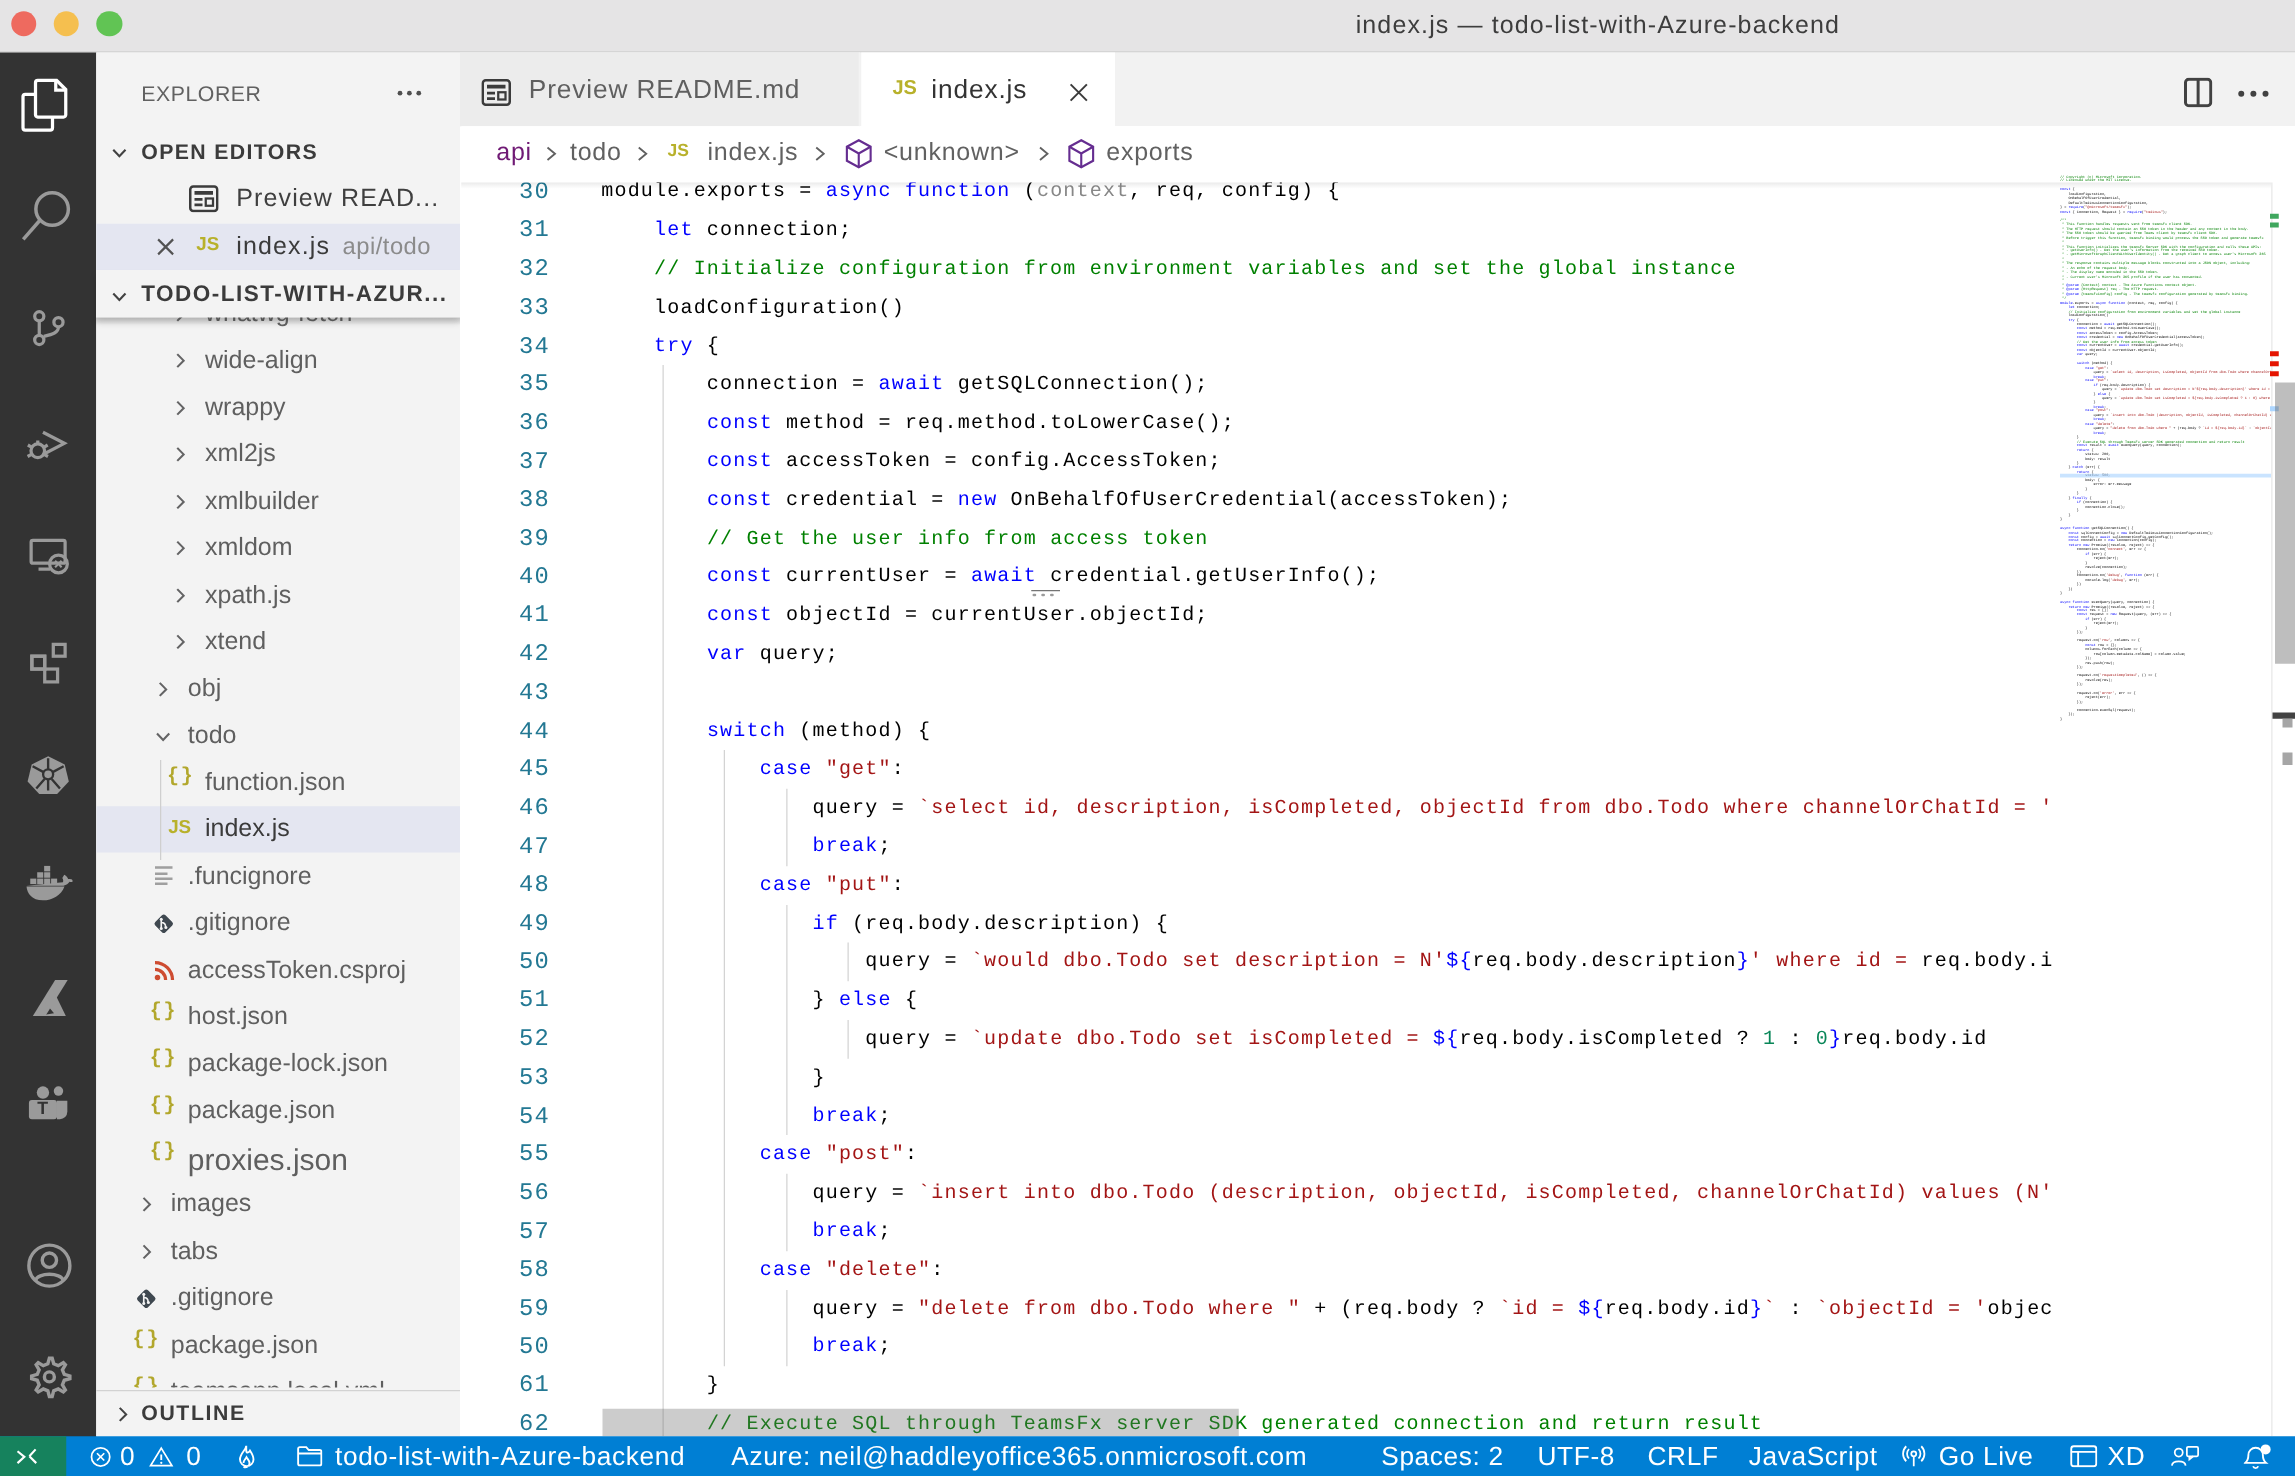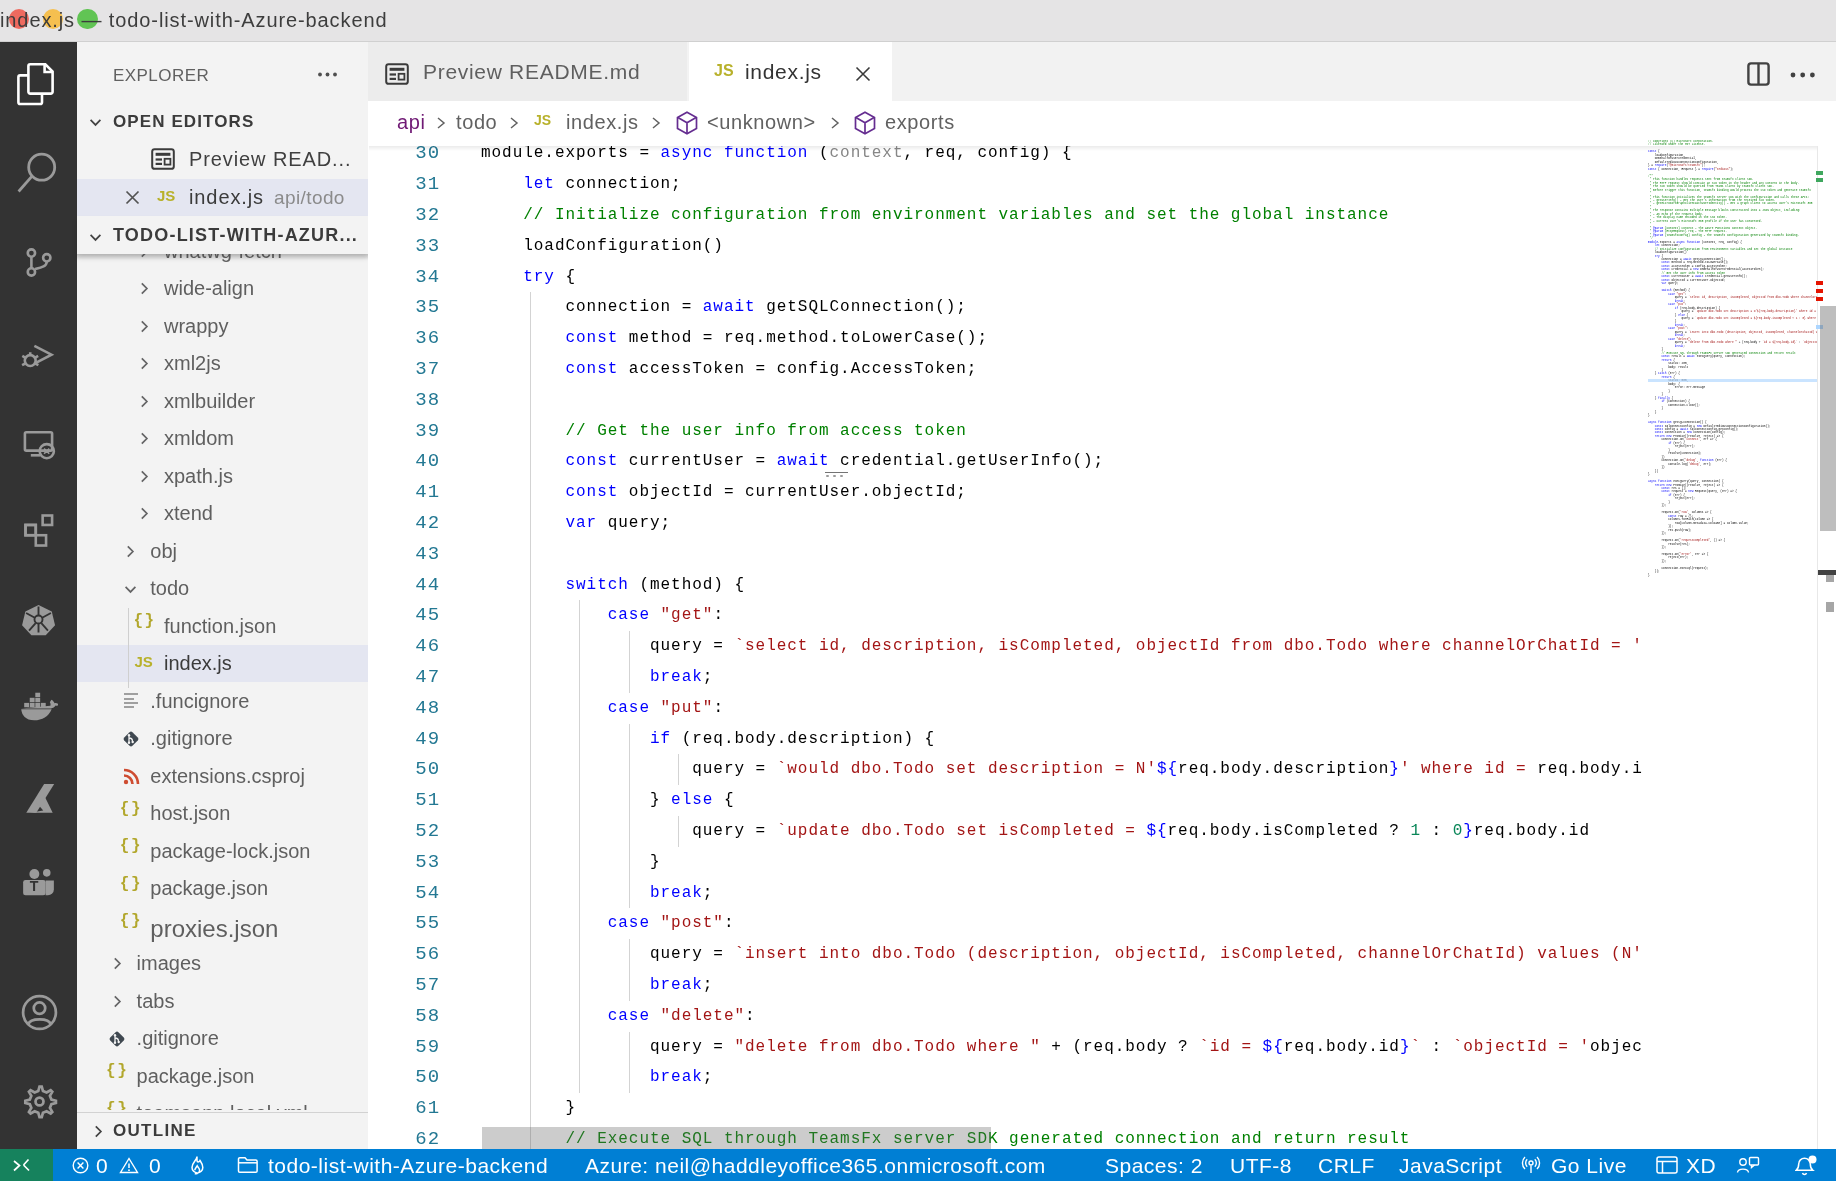--- a/index.html
+++ b/index.html
@@ -10,21 +10,21 @@
 .ig{position:absolute;width:1px;background:#d3d3d3}
 .ml{position:absolute;left:0;height:3.47px;line-height:3.47px;white-space:pre;font-family:"Liberation Mono",monospace;font-size:2.8px;color:#000}
 .sbt{font-size:21px;letter-spacing:0.5px;color:#ffffff;line-height:25px}
 </style></head>
 <body>
 
 <div class="abs" style="left:0;top:0;width:1836px;height:42px;background:#e5e4e5;border-bottom:1px solid #d0d0d0"></div>
 <div class="abs" style="left:8.5px;top:8.5px;width:20.5px;height:20.5px;border-radius:50%;background:#ee6a5f"></div>
 <div class="abs" style="left:42.6px;top:8.5px;width:20.5px;height:20.5px;border-radius:50%;background:#f5bf4f"></div>
 <div class="abs" style="left:77px;top:8.5px;width:20.5px;height:20.5px;border-radius:50%;background:#61c454"></div>
-<div class="abs" style="left:0;top:9px;width:1472px;text-align:left;font-size:20px;letter-spacing:0.9px;color:#3d3d3d">index.js — todo-list-with-Azure-backend</div>
+<div class="abs" style="left:0;top:9px;width:1472px;text-align:right;font-size:20px;letter-spacing:0.9px;color:#3d3d3d">index.js — todo-list-with-Azure-backend</div>
 
 <div class="abs" style="left:0;top:42px;width:77px;height:1139px;background:#333333"></div>
 <div class="abs" style="left:19px;top:65px;width:39px;height:39px"><svg width="39" height="41" viewBox="0 0 39 41" style="overflow:visible">
       <g stroke="#ffffff" stroke-width="2.6">
         <rect x="-0.6" y="10.4" width="23.6" height="28.6" rx="1.8" fill="none"></rect>
         <path d="M11.2 -0.7 h15.1 l7.3 7.3 V26.8 a1.8 1.8 0 0 1 -1.8 1.8 H11.2 a1.8 1.8 0 0 1 -1.8 -1.8 V1.1 a1.8 1.8 0 0 1 1.8 -1.8 Z" fill="#333333"></path>
         <path d="M25.6 -0.5 v7.5 h7.5" fill="none"></path>
       </g>
     </svg></div>
 <div class="abs" style="left:19px;top:151px;width:39px;height:39px"><svg width="39" height="45" viewBox="0 0 39 45" style="overflow:visible">
@@ -200,21 +200,21 @@
         <path d="M8 6.5 L8 13.5 M8 9 Q11.5 9 11.5 12.5" stroke="#f3f3f3" stroke-width="1.3" fill="none"></path>
         <circle cx="8" cy="6.3" r="1.2" fill="#f3f3f3"></circle>
         <circle cx="8" cy="13.7" r="1.2" fill="#f3f3f3"></circle>
         <circle cx="11.7" cy="13" r="1.2" fill="#f3f3f3"></circle>
       </svg>
       <div class="abs" style="left:150.3px;top:727.2px;font-size:20px;color:#5f5f5f">.gitignore</div>
       <svg class="abs" style="left:121.8px;top:767.2px" width="19" height="19" viewBox="0 0 19 19">
         <circle cx="4" cy="15" r="2.2" fill="#ce4c31"></circle>
         <path d="M2 8.5 A8.5 8.5 0 0 1 10.5 17 M2 3 A14 14 0 0 1 16 17" stroke="#ce4c31" stroke-width="2.6" fill="none"></path>
       </svg>
-      <div class="abs" style="left:150.3px;top:764.7px;font-size:20px;color:#5f5f5f">extensions.csproj</div>
+      <div class="abs" style="left:150.3px;top:764.7px;font-size:20px;color:#5f5f5f">accessToken.csproj</div>
       <div class="abs" style="left:119.8px;top:799.7px;font:bold 16px 'Liberation Mono';color:#b2a72c;letter-spacing:1.5px">{}</div>
       <div class="abs" style="left:150.3px;top:802.2px;font-size:20px;color:#5f5f5f">host.json</div>
       <div class="abs" style="left:119.8px;top:837.2px;font:bold 16px 'Liberation Mono';color:#b2a72c;letter-spacing:1.5px">{}</div>
       <div class="abs" style="left:150.3px;top:839.7px;font-size:20px;color:#5f5f5f">package-lock.json</div>
       <div class="abs" style="left:119.8px;top:874.7px;font:bold 16px 'Liberation Mono';color:#b2a72c;letter-spacing:1.5px">{}</div>
       <div class="abs" style="left:150.3px;top:877.2px;font-size:20px;color:#5f5f5f">package.json</div>
       <div class="abs" style="left:119.8px;top:912.2px;font:bold 16px 'Liberation Mono';color:#b2a72c;letter-spacing:1.5px">{}</div>
       <div class="abs" style="left:150.3px;top:914.7px;font-size:24px;color:#5f5f5f">proxies.json</div>
       <svg class="abs" style="left:109.6px;top:956.2px" width="15" height="15" viewBox="0 0 15 15">
         <path d="M4.8 2.3 L9.9 7.5 L4.8 12.7" fill="none" stroke="#646465" stroke-width="1.7"></path>
@@ -329,20 +329,21 @@
     <div class="cl" style="top:84.8px">    loadConfiguration()</div>
     <div class="gl" style="top:84.8px">33</div>
     <div class="cl" style="top:115.6px">    <span class="k">try</span> {</div>
     <div class="gl" style="top:115.6px">34</div>
     <div class="cl" style="top:146.4px">        connection = <span class="k">await</span> getSQLConnection();</div>
     <div class="gl" style="top:146.4px">35</div>
     <div class="cl" style="top:177.2px">        <span class="k">const</span> method = req.method.toLowerCase();</div>
     <div class="gl" style="top:177.2px">36</div>
     <div class="cl" style="top:208.0px">        <span class="k">const</span> accessToken = config.AccessToken;</div>
     <div class="gl" style="top:208.0px">37</div>
+    <div class="cl" style="top:238.8px">        <span class="k">const</span> credential = <span class="k">new</span> OnBehalfOfUserCredential(accessToken);</div>
     <div class="gl" style="top:238.8px">38</div>
     <div class="cl" style="top:269.6px">        <span class="c">// Get the user info from access token</span></div>
     <div class="gl" style="top:269.6px">39</div>
     <div class="cl" style="top:300.4px">        <span class="k">const</span> currentUser = <span class="kw_u">await</span> credential.getUserInfo();</div>
     <div class="gl" style="top:300.4px">40</div>
     <div class="cl" style="top:331.2px">        <span class="k">const</span> objectId = currentUser.objectId;</div>
     <div class="gl" style="top:331.2px">41</div>
     <div class="cl" style="top:362.0px">        <span class="k">var</span> query;</div>
     <div class="gl" style="top:362.0px">42</div>
     <div class="cl" style="top:392.8px"></div>

